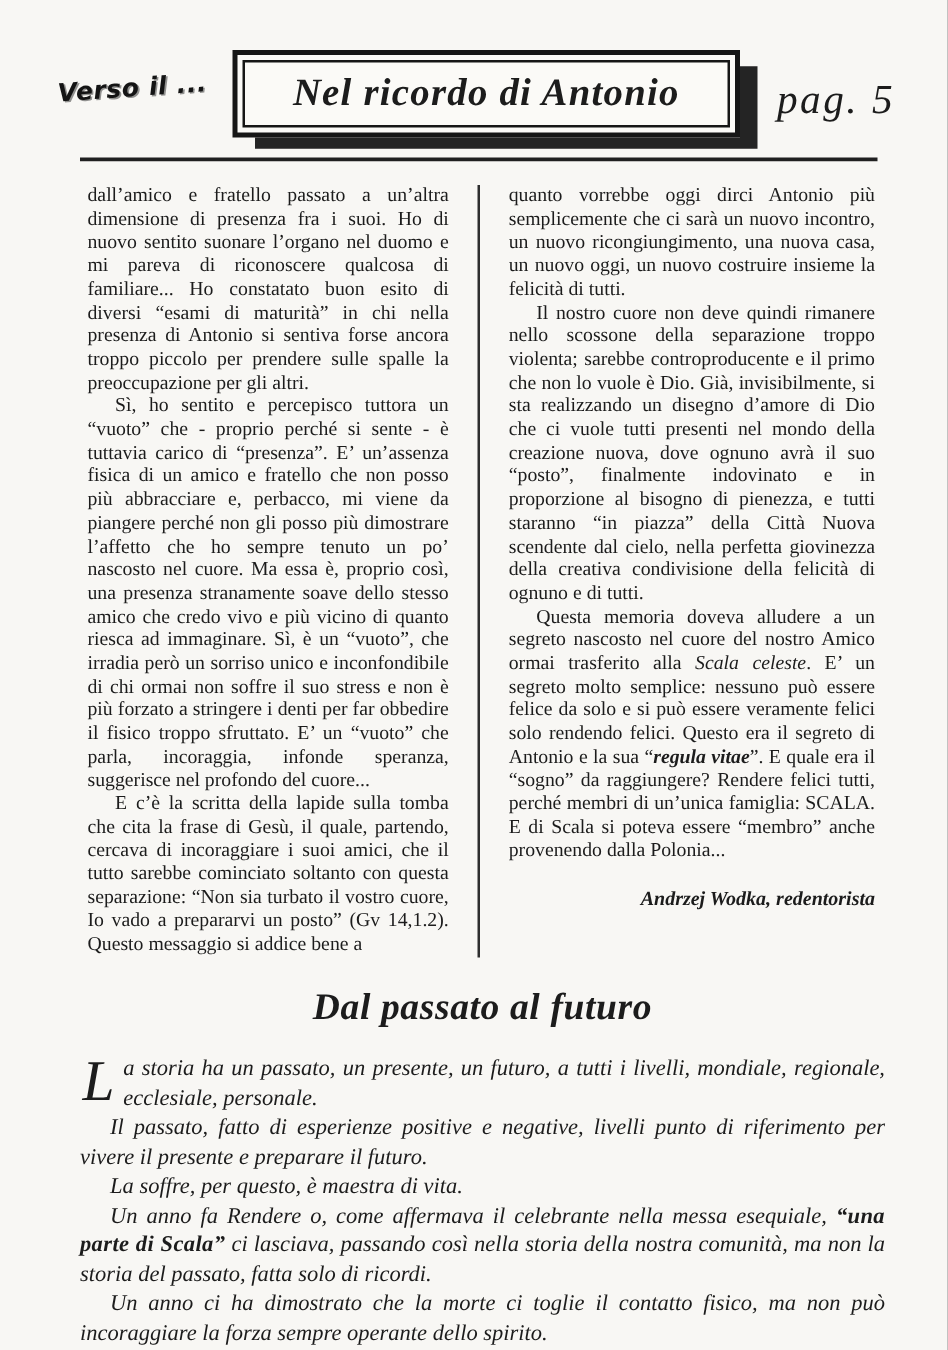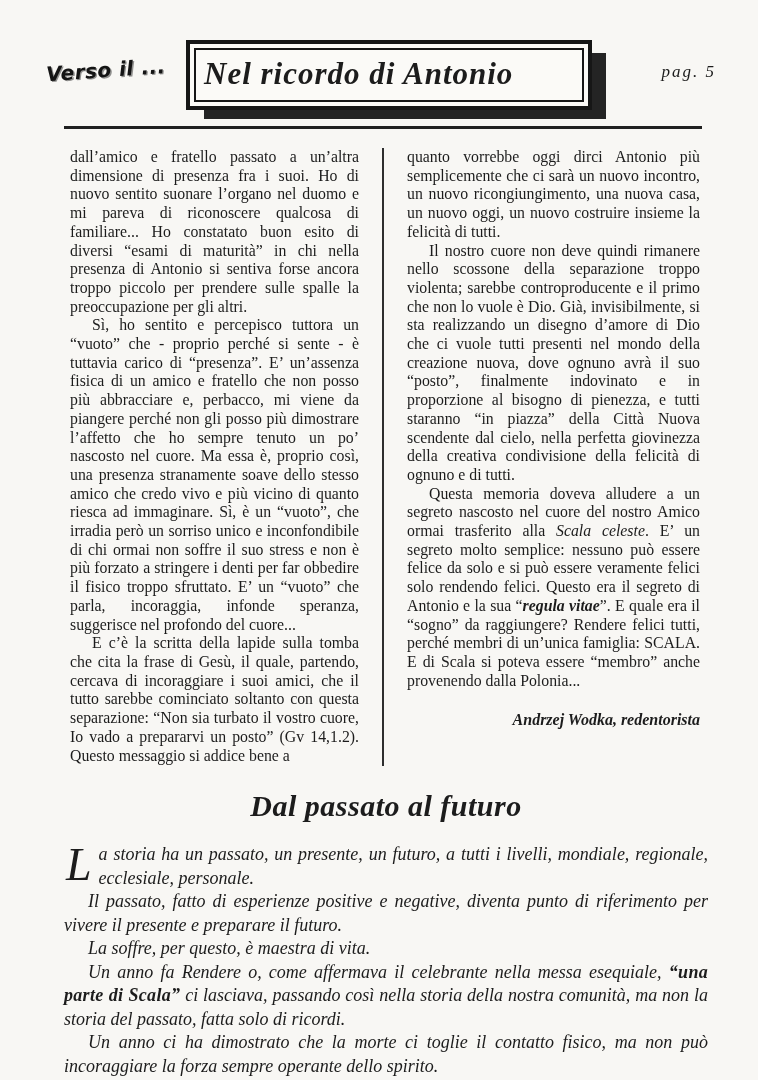--- a/index.html
+++ b/index.html
@@ -25,31 +25,31 @@
   .title-box{
     position:absolute;left:186px;top:40px;width:398px;
     background:#fbfaf7;
     border:4px solid #161616;
     box-shadow:16px 11px 0 -2px #242424;
   }
   .title-box-inner{
     margin:4px;
     border:2px solid #161616;
     padding:6px 8px 8px;
-    text-align:left;
+    text-align:center;
   }
   .title-text{
     font-size:31px;
     font-style:italic;font-weight:bold;
     letter-spacing:1px;
     white-space:nowrap;
   }
   .page-num{
     position:absolute;right:42px;top:62px;
-    font-style:italic;font-size:17px;letter-spacing:2px;
+    font-style:italic;font-size:33px;letter-spacing:2px;
   }
   .head-rule{
     position:absolute;left:64px;top:126px;width:638px;height:3px;
     background:#202020;
   }
   
   .article{
     position:absolute;left:70px;top:148px;width:630px;height:622px;
     display:flex;
   }
@@ -131,20 +131,20 @@
       <div class="signature">
         <div class="sig-line1">Andrzej Wodka, redentorista</div>
       </div>
     </div>
   </div>
 
   <div class="section2">
     <h2 class="s2-title">Dal passato al futuro</h2>
     <div class="s2-body">
       <p class="s2-first"><span class="dropcap">L</span><span><span class="seg-normal">a storia ha un passato, un presente, un futuro, a tutti i livelli, mondiale, regionale, ecclesiale, personale.</span></span></p>
-      <p><span class="seg-normal">Il passato, fatto di esperienze positive e negative, diventa punto di riferimento per vivere il presente e preparare il futuro.</span></p>
+      <p><span class="seg-normal">Il passato, fatto di esperienze positive e negative, livelli punto di riferimento per vivere il presente e preparare il futuro.</span></p>
       <p><span class="seg-normal">La soffre, per questo, è maestra di vita.</span></p>
       <p><span class="seg-normal">Un anno fa Rendere o, come affermava il celebrante nella messa esequiale, </span><span class="seg-script">“una parte di Scala”</span><span class="seg-normal"> ci lasciava, passando così nella storia della nostra comunità, ma non la storia del passato, fatta solo di ricordi.</span></p>
       <p><span class="seg-normal">Un anno ci ha dimostrato che la morte ci toglie il contatto fisico, ma non può incoraggiare la forza sempre operante dello spirito.</span></p>
     </div>
   </div>
 
 </div>
 
 </body></html>

